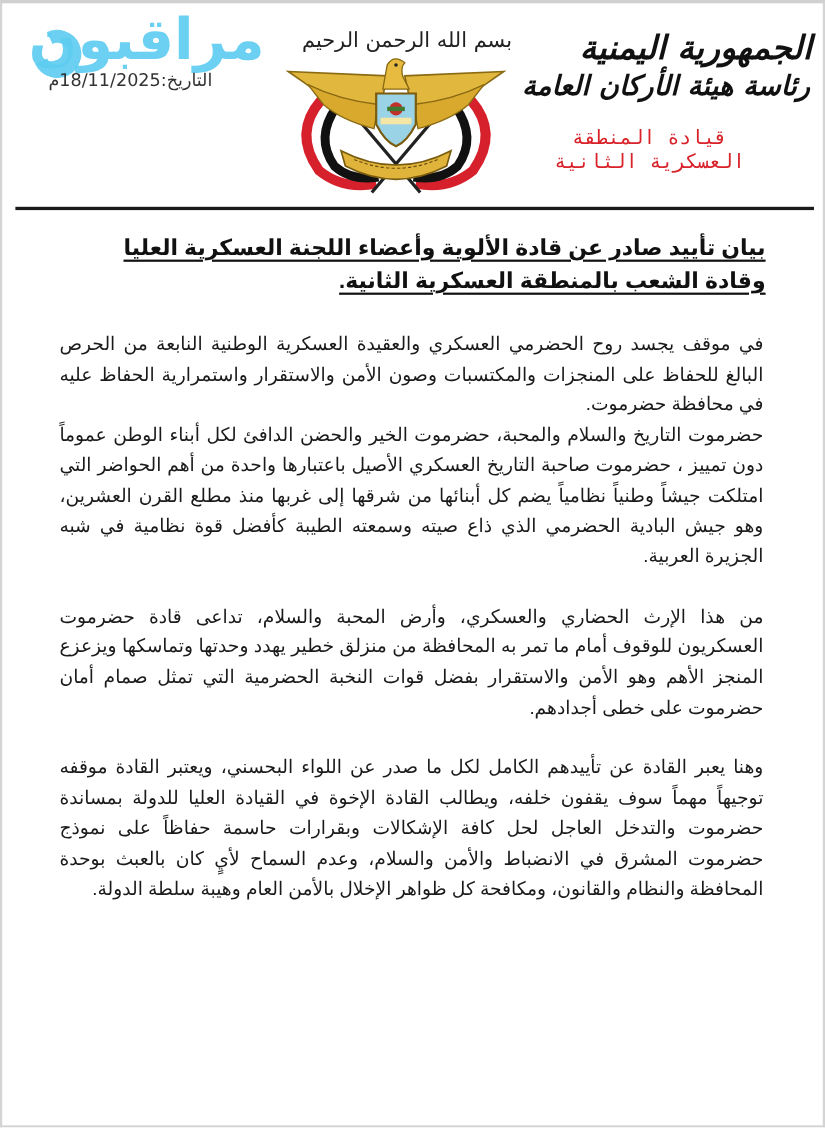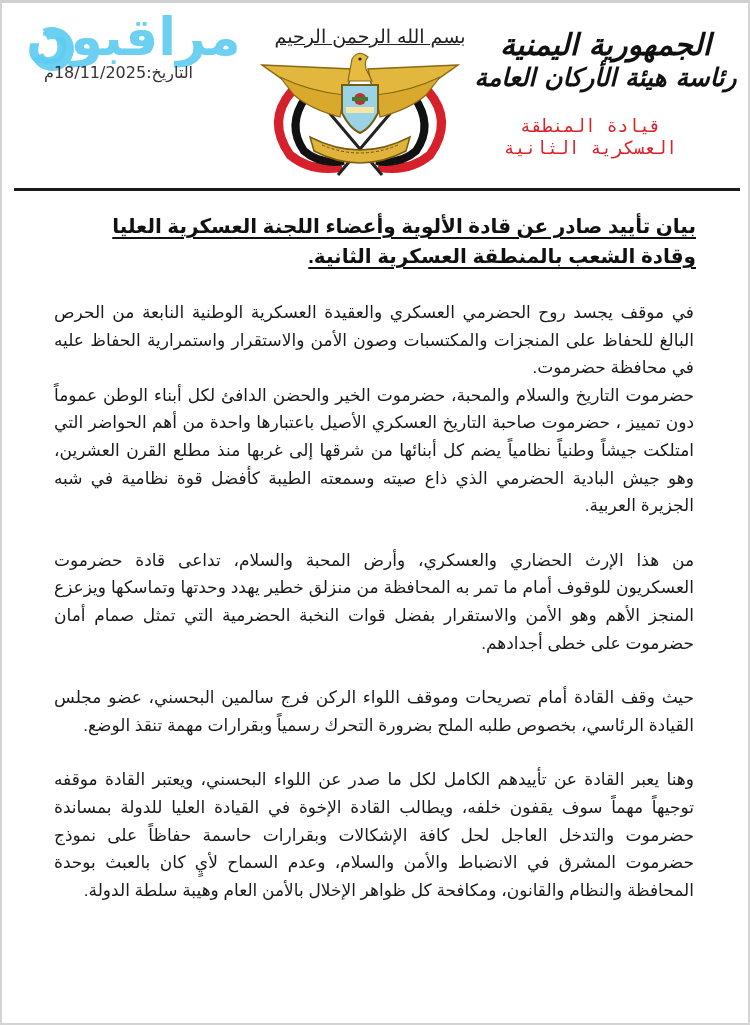--- a/index.html
+++ b/index.html
@@ -35,41 +35,40 @@
       text-align: center;
     }
     .ministry-line {
       font-family: "DejaVu Serif", "Liberation Serif", serif;
       font-style: italic;
       font-weight: bold;
       color: #111111;
       line-height: 1.05;
       letter-spacing: -0.5px;
     }
-    .ministry-line.l1 { font-size: 30px; }
+    .ministry-line.l1 { font-size: 30px; text-align: right; }
     .ministry-line.l2 { font-size: 38px; margin-top: 2px; }
     .ministry-line.l3 { font-size: 25px; margin-top: 4px; }
     .command-line {
       font-family: Liberation Mono, monospace;
       font-size: 18px;
       color: #d8232a;
       margin-top: 24px;
       text-align: center;
       padding-right: 30px;
     }
     .basmala {
       position: absolute;
       left: 268px; top: 22px;
       width: 200px;
       direction: rtl;
       text-align: center;
       font-family: "DejaVu Serif", "Liberation Serif", serif;
       font-size: 19px;
       color: #222222;
-      text-decoration: underline;
     }
     .emblem {
       position: absolute;
       left: 258px; top: 48px;
       width: 200px; height: 128px;
     }
     .watermark {
       position: absolute;
       left: 24px; top: 8px;
       direction: rtl;
@@ -190,17 +189,16 @@
 
     <div class="header-rule"></div>
   </div>
 
   <div class="doc-title">بيان تأييد صادر عن قادة الألوية وأعضاء اللجنة العسكرية العليا وقادة الشعب بالمنطقة العسكرية الثانية.</div>
 
   <div class="doc-body">
     <p class="para">في موقف يجسد روح الحضرمي العسكري والعقيدة العسكرية الوطنية النابعة من الحرص البالغ للحفاظ على المنجزات والمكتسبات وصون الأمن والاستقرار واستمرارية الحفاظ عليه في محافظة حضرموت.</p>
     <p class="para">حضرموت التاريخ والسلام والمحبة، حضرموت الخير والحضن الدافئ لكل أبناء الوطن عموماً دون تمييز ، حضرموت صاحبة التاريخ العسكري الأصيل باعتبارها واحدة من أهم الحواضر التي امتلكت جيشاً وطنياً نظامياً يضم كل أبنائها من شرقها إلى غربها منذ مطلع القرن العشرين، وهو جيش البادية الحضرمي الذي ذاع صيته وسمعته الطيبة كأفضل قوة نظامية في شبه الجزيرة العربية.</p>
     <p class="para gap">من هذا الإرث الحضاري والعسكري، وأرض المحبة والسلام، تداعى قادة حضرموت العسكريون للوقوف أمام ما تمر به المحافظة من منزلق خطير يهدد وحدتها وتماسكها ويزعزع المنجز الأهم وهو الأمن والاستقرار بفضل قوات النخبة الحضرمية التي تمثل صمام أمان حضرموت على خطى أجدادهم.</p>
-    <p class="para gap">حيث وقف القادة أمام تصريحات وموقف اللواء الركن فرج سالمين البحسني، عضو مجلس القيادة الرئاسي، بخصوص طلبه الملح بضرورة التحرك رسمياً وبقرارات مهمة تنقذ الوضع.</p>
     <p class="para gap">وهنا يعبر القادة عن تأييدهم الكامل لكل ما صدر عن اللواء البحسني، ويعتبر القادة موقفه توجيهاً مهماً سوف يقفون خلفه، ويطالب القادة الإخوة في القيادة العليا للدولة بمساندة حضرموت والتدخل العاجل لحل كافة الإشكالات وبقرارات حاسمة حفاظاً على نموذج حضرموت المشرق في الانضباط والأمن والسلام، وعدم السماح لأيٍ كان بالعبث بوحدة المحافظة والنظام والقانون، ومكافحة كل ظواهر الإخلال بالأمن العام وهيبة سلطة الدولة.</p>
   </div>
 
 </div>
 
 </body></html>

